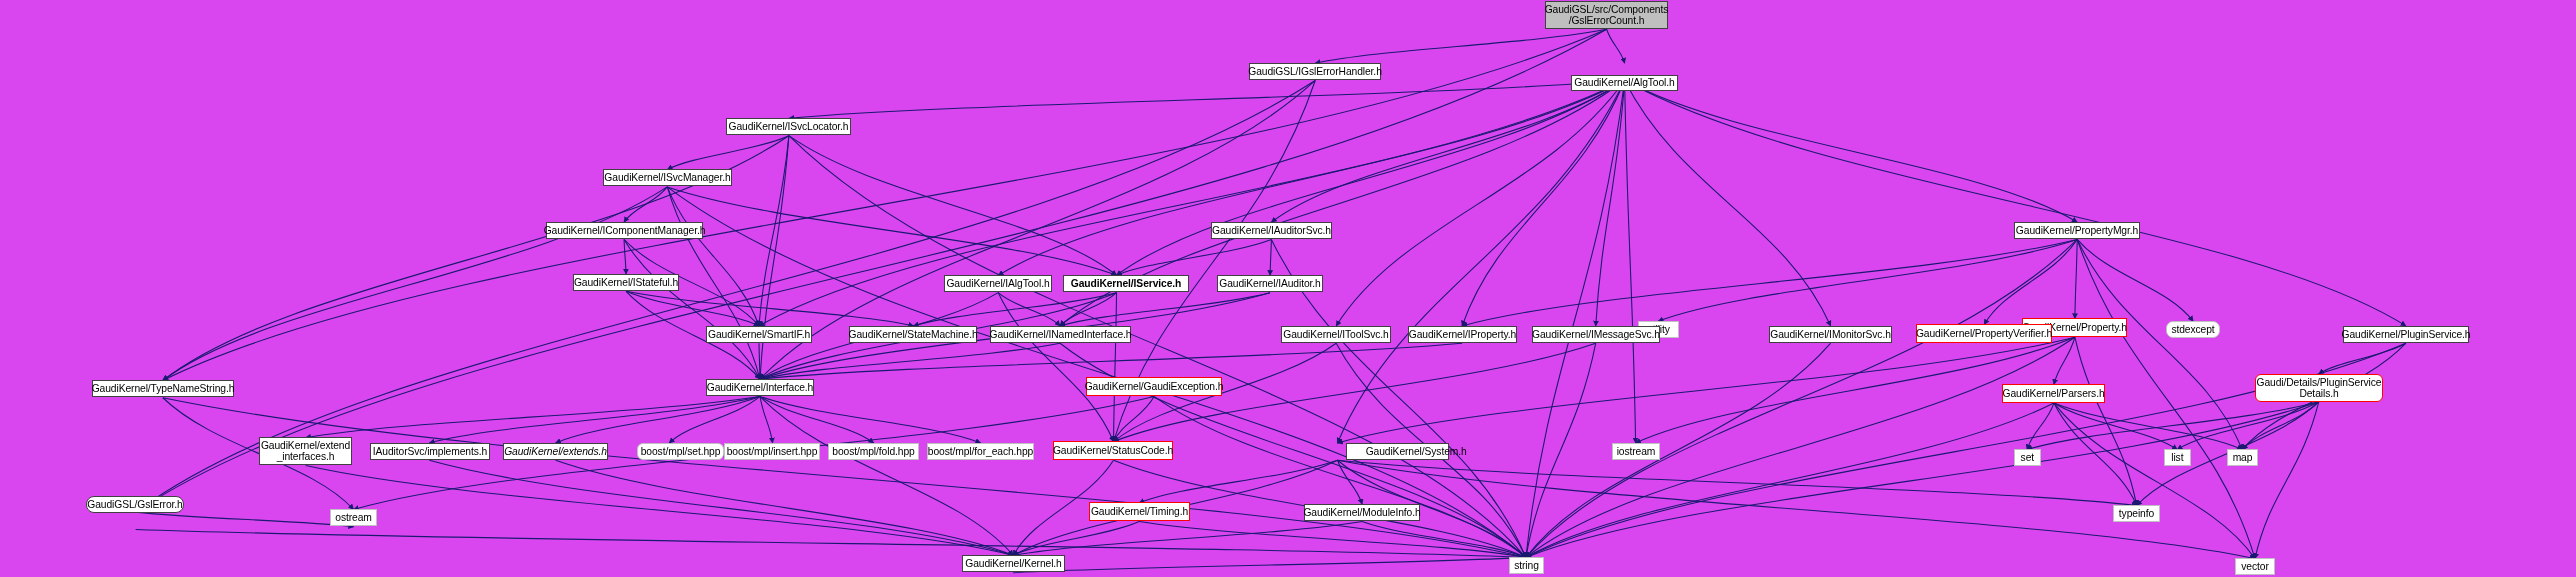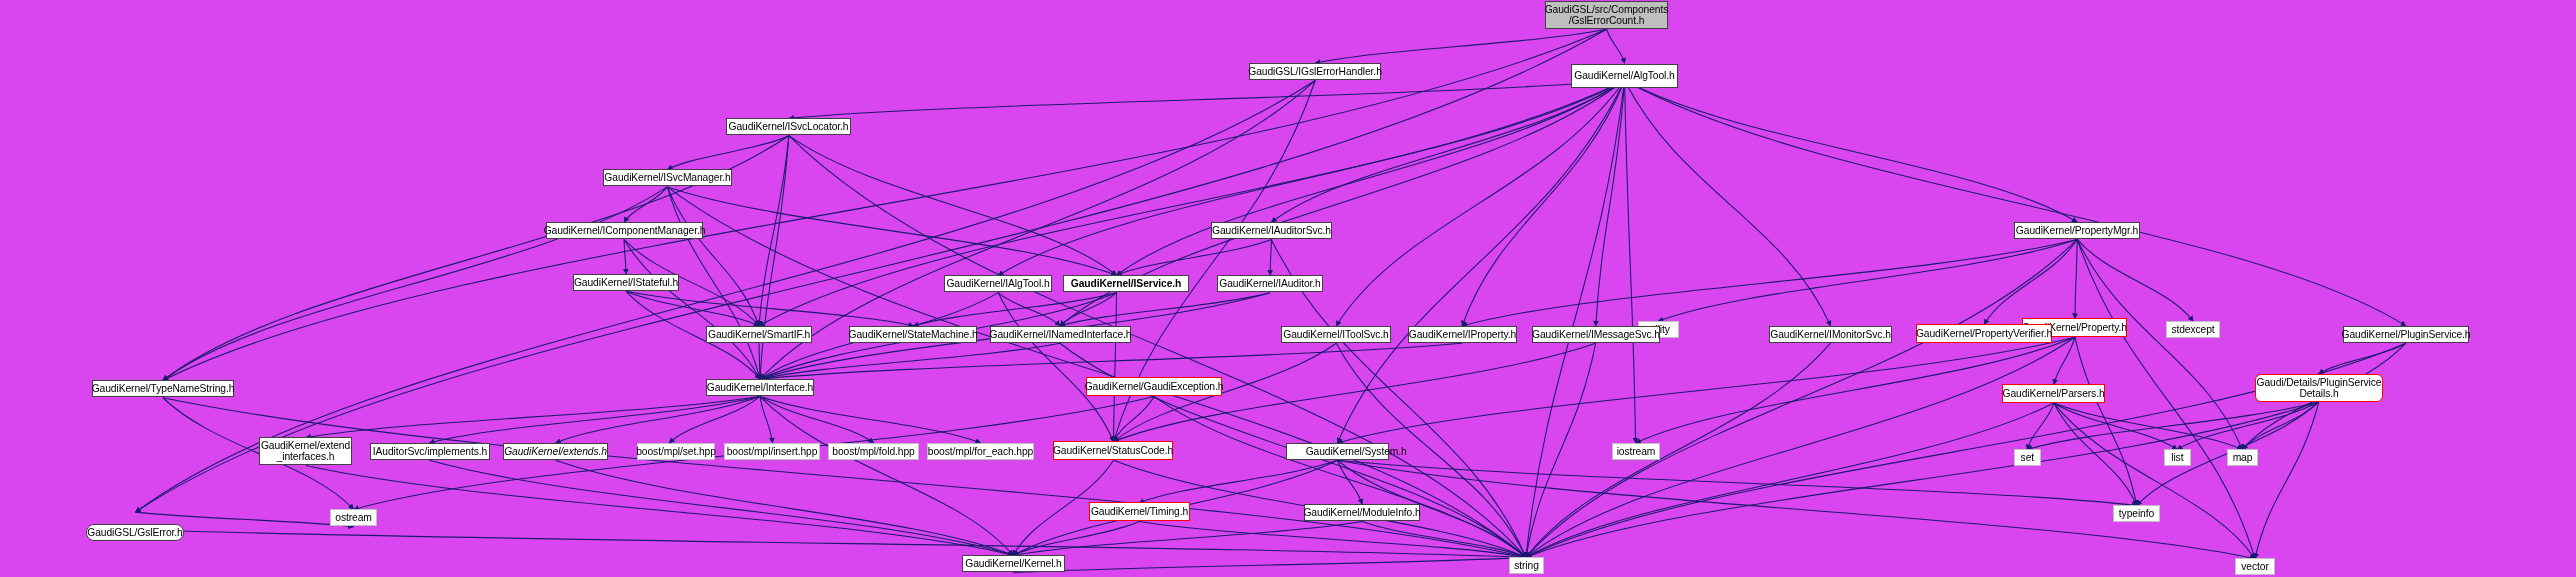--- a/index.html
+++ b/index.html
@@ -184,63 +184,63 @@
         <path d="M 1714 784 C 1870.5 808.3, 2168.6 815.32, 2296 838" marker-end="url(#ah)"></path>
         <path d="M 2049.5 784 C 1907.25 806.95, 1640.5 813.58, 1524.5 835" marker-end="url(#ah)"></path>
         <path d="M 2049.5 784 C 2117.041 808.3, 2240.7839999999997 815.32, 2296 838" marker-end="url(#ah)"></path>
         <path d="M 1524.5 861 C 1728.375 850.65, 2130.7 847.66, 2296 838" marker-end="url(#ah)"></path>
       </g>
   </svg>
   <div id="node-layer">
       <div class="node root" style="left: 1545px; top: 1.3px; width: 123px; height: 28px;">GaudiGSL/src/Components
 /GslErrorCount.h</div>
       <div class="node hdr" style="left: 1249px; top: 63px; width: 132px; height: 17.3px;">GaudiGSL/IGslErrorHandler.h</div>
-      <div class="node hdr" style="left: 1571px; top: 64px; width: 107px; height: 24px;">GaudiKernel/AlgTool.h</div>
+      <div class="node hdr" style="left: 1571px; top: 75px; width: 107px; height: 16px;">GaudiKernel/AlgTool.h</div>
       <div class="node hdr" style="left: 726px; top: 118px; width: 125px; height: 17.3px;">GaudiKernel/ISvcLocator.h</div>
       <div class="node hdr" style="left: 603px; top: 169px; width: 129px; height: 17.3px;">GaudiKernel/ISvcManager.h</div>
       <div class="node hdr" style="left: 546px; top: 222px; width: 157px; height: 17.3px;">GaudiKernel/IComponentManager.h</div>
       <div class="node hdr" style="left: 573px; top: 274px; width: 106px; height: 17.3px;">GaudiKernel/IStateful.h</div>
       <div class="node hdr" style="left: 1211px; top: 222px; width: 121px; height: 17.3px;">GaudiKernel/IAuditorSvc.h</div>
       <div class="node hdr" style="left: 2014px; top: 222px; width: 126px; height: 17.3px;">GaudiKernel/PropertyMgr.h</div>
       <div class="node hdr" style="left: 944px; top: 275px; width: 108px; height: 17.3px;">GaudiKernel/IAlgTool.h</div>
       <div class="node hdr" style="left: 1063px; top: 275px; width: 126px; height: 17.3px; font-weight: bold;">GaudiKernel/IService.h</div>
       <div class="node hdr" style="left: 1217px; top: 275px; width: 106px; height: 17.3px;">GaudiKernel/IAuditor.h</div>
       <div class="node sys" style="left: 1638px; top: 321px; width: 41px; height: 17.3px;">utility</div>
       <div class="node red" style="left: 2022px; top: 318px; width: 105px; height: 18.6px;">GaudiKernel/Property.h</div>
       <div class="node hdr" style="left: 706px; top: 326px; width: 106px; height: 17.3px;">GaudiKernel/SmartIF.h</div>
       <div class="node hdr" style="left: 849px; top: 326px; width: 128px; height: 17.3px; text-align: right;">GaudiKernel/StateMachine.h</div>
       <div class="node hdr" style="left: 990px; top: 326px; width: 141px; height: 17.3px;">GaudiKernel/INamedInterface.h</div>
       <div class="node hdr" style="left: 1281px; top: 326px; width: 110px; height: 17.3px;">GaudiKernel/IToolSvc.h</div>
       <div class="node hdr" style="left: 1408px; top: 326px; width: 109px; height: 17.3px;">GaudiKernel/IProperty.h</div>
       <div class="node hdr" style="left: 1532px; top: 326px; width: 128px; height: 17.3px;">GaudiKernel/IMessageSvc.h</div>
       <div class="node hdr" style="left: 1769px; top: 326px; width: 123px; height: 17.3px;">GaudiKernel/IMonitorSvc.h</div>
       <div class="node red" style="left: 1916px; top: 324px; width: 136px; height: 18.6px;">GaudiKernel/PropertyVerifier.h</div>
-      <div class="node sys" style="left: 2166px; top: 321px; width: 54px; height: 17.3px;">stdexcept</div>
+      <div class="node sys" style="left: 2166px; top: 321px; width: 54px; height: 17.3px; border-radius: 7px;">stdexcept</div>
       <div class="node hdr" style="left: 2343px; top: 326px; width: 126px; height: 17.3px;">GaudiKernel/PluginService.h</div>
       <div class="node hdr" style="left: 92px; top: 380px; width: 142px; height: 17.3px;">GaudiKernel/TypeNameString.h</div>
       <div class="node hdr" style="left: 706px; top: 379px; width: 108px; height: 17.3px;">GaudiKernel/Interface.h</div>
       <div class="node red" style="left: 1086px; top: 377px; width: 136px; height: 18.6px;">GaudiKernel/GaudiException.h</div>
       <div class="node red" style="left: 2002px; top: 384px; width: 103px; height: 18.6px;">GaudiKernel/Parsers.h</div>
       <div class="node red" style="left: 2255px; top: 374px; width: 128px; height: 28px; border-radius: 6px;">Gaudi/Details/PluginService
 Details.h</div>
       <div class="node hdr" style="left: 259px; top: 437px; width: 93px; height: 28px;">GaudiKernel/extend
 _interfaces.h</div>
       <div class="node hdr" style="left: 370px; top: 443px; width: 120px; height: 17.3px;">IAuditorSvc/implements.h</div>
       <div class="node hdr" style="left: 503px; top: 443px; width: 105px; height: 17.3px; font-style: italic;">GaudiKernel/extends.h</div>
-      <div class="node sys" style="left: 637px; top: 443px; width: 78px; height: 17.3px;">boost/mpl/set.hpp</div>
+      <div class="node sys" style="left: 637px; top: 443px; width: 87px; height: 17.3px; border-radius: 6px;">boost/mpl/set.hpp</div>
       <div class="node sys" style="left: 724px; top: 443px; width: 96px; height: 17.3px;">boost/mpl/insert.hpp</div>
       <div class="node sys" style="left: 828px; top: 443px; width: 91px; height: 17.3px;">boost/mpl/fold.hpp</div>
       <div class="node sys" style="left: 927px; top: 443px; width: 107px; height: 17.3px;">boost/mpl/for_each.hpp</div>
       <div class="node red" style="left: 1053px; top: 441px; width: 120px; height: 18.6px;">GaudiKernel/StatusCode.h</div>
-      <div class="node hdr" style="left: 1286px; top: 443px; width: 103px; height: 17.3px; padding-left: 40px;">GaudiKernel/System.h</div>
+      <div class="node hdr" style="left: 1346px; top: 443px; width: 103px; height: 17.3px; padding-left: 40px;">GaudiKernel/System.h</div>
       <div class="node sys" style="left: 1612px; top: 443px; width: 48px; height: 17.3px;">iostream</div>
       <div class="node sys" style="left: 2014px; top: 449px; width: 26.6px; height: 17.3px;">set</div>
       <div class="node sys" style="left: 2164px; top: 449px; width: 26.6px; height: 17.3px;">list</div>
       <div class="node sys" style="left: 2227px; top: 449px; width: 31px; height: 17.3px;">map</div>
-      <div class="node hdr" style="left: 86px; top: 524px; width: 98px; height: 17.3px; border-radius: 8px;">GaudiGSL/GslError.h</div>
+      <div class="node hdr" style="left: 86px; top: 496px; width: 98px; height: 17.3px; border-radius: 8px;">GaudiGSL/GslError.h</div>
       <div class="node sys" style="left: 330px; top: 509px; width: 47px; height: 17.3px;">ostream</div>
       <div class="node red" style="left: 1089px; top: 502px; width: 101px; height: 18.6px;">GaudiKernel/Timing.h</div>
       <div class="node hdr" style="left: 1304px; top: 504px; width: 116px; height: 17.3px;">GaudiKernel/ModuleInfo.h</div>
       <div class="node sys" style="left: 2113px; top: 505px; width: 47px; height: 17.3px;">typeinfo</div>
       <div class="node hdr" style="left: 962px; top: 555px; width: 103px; height: 17.3px;">GaudiKernel/Kernel.h</div>
       <div class="node sys" style="left: 1509px; top: 557px; width: 35px; height: 17.3px;">string</div>
       <div class="node sys" style="left: 2235px; top: 558px; width: 40px; height: 17.3px;">vector</div>
     </div>
 </div>
 

